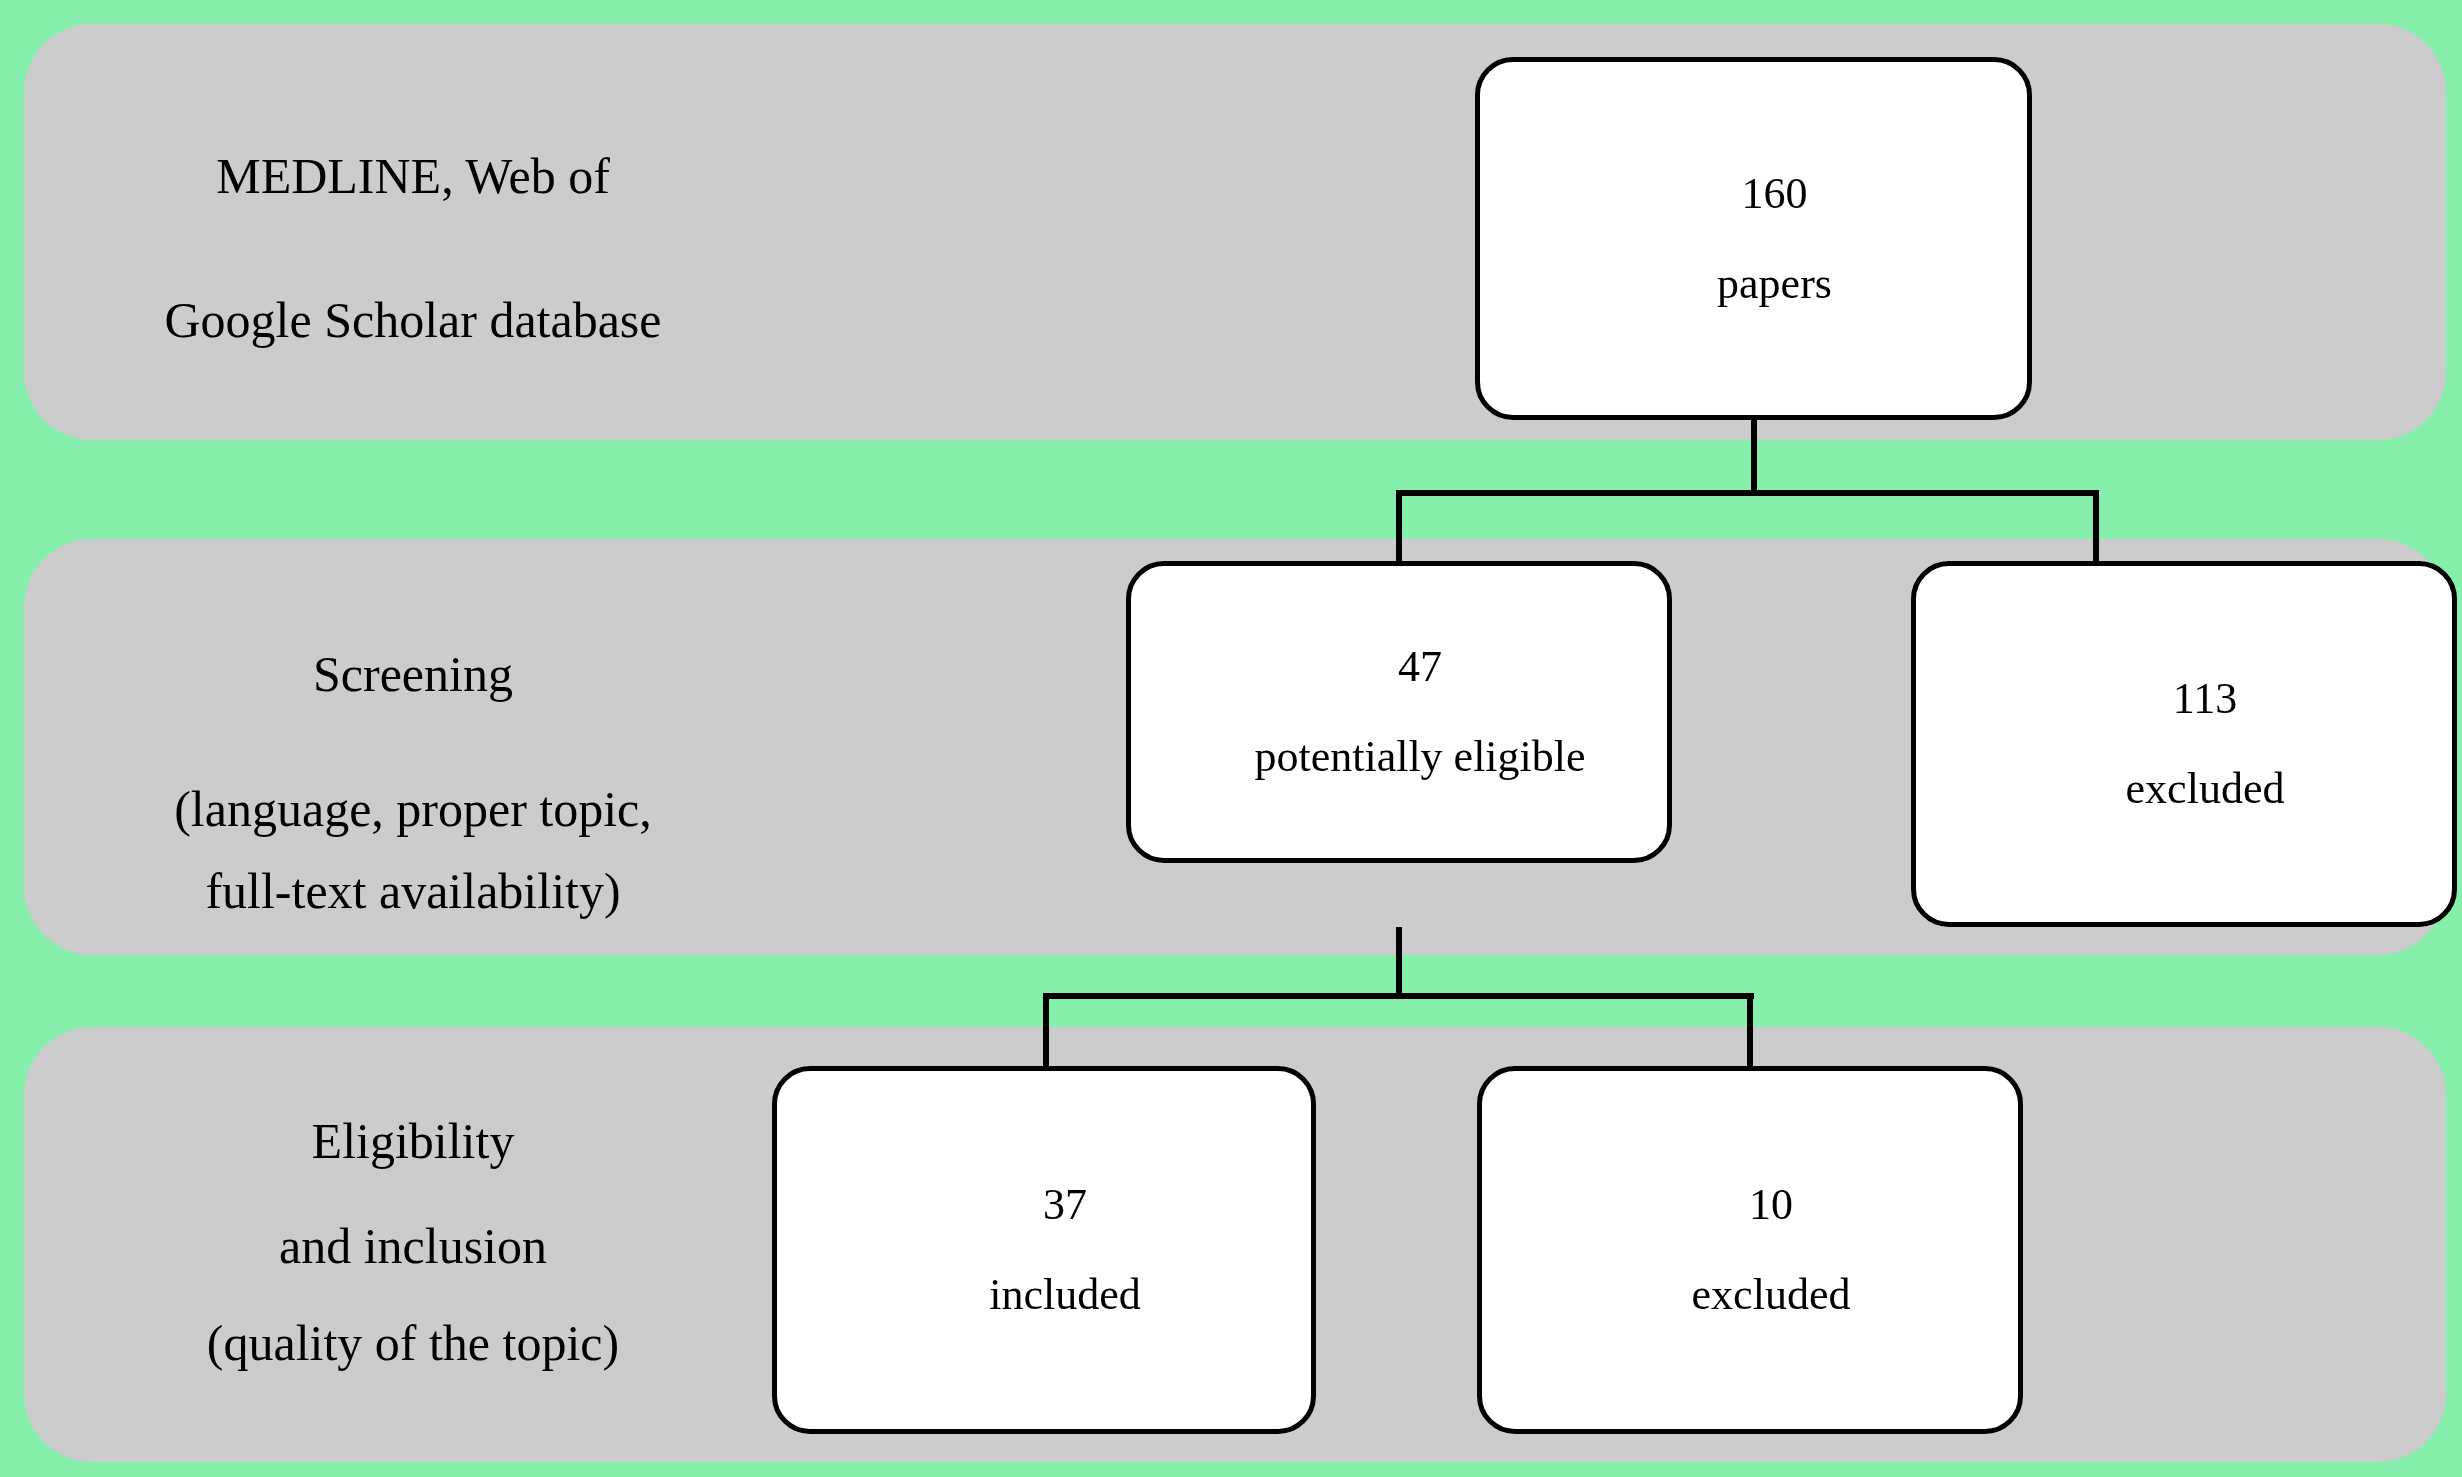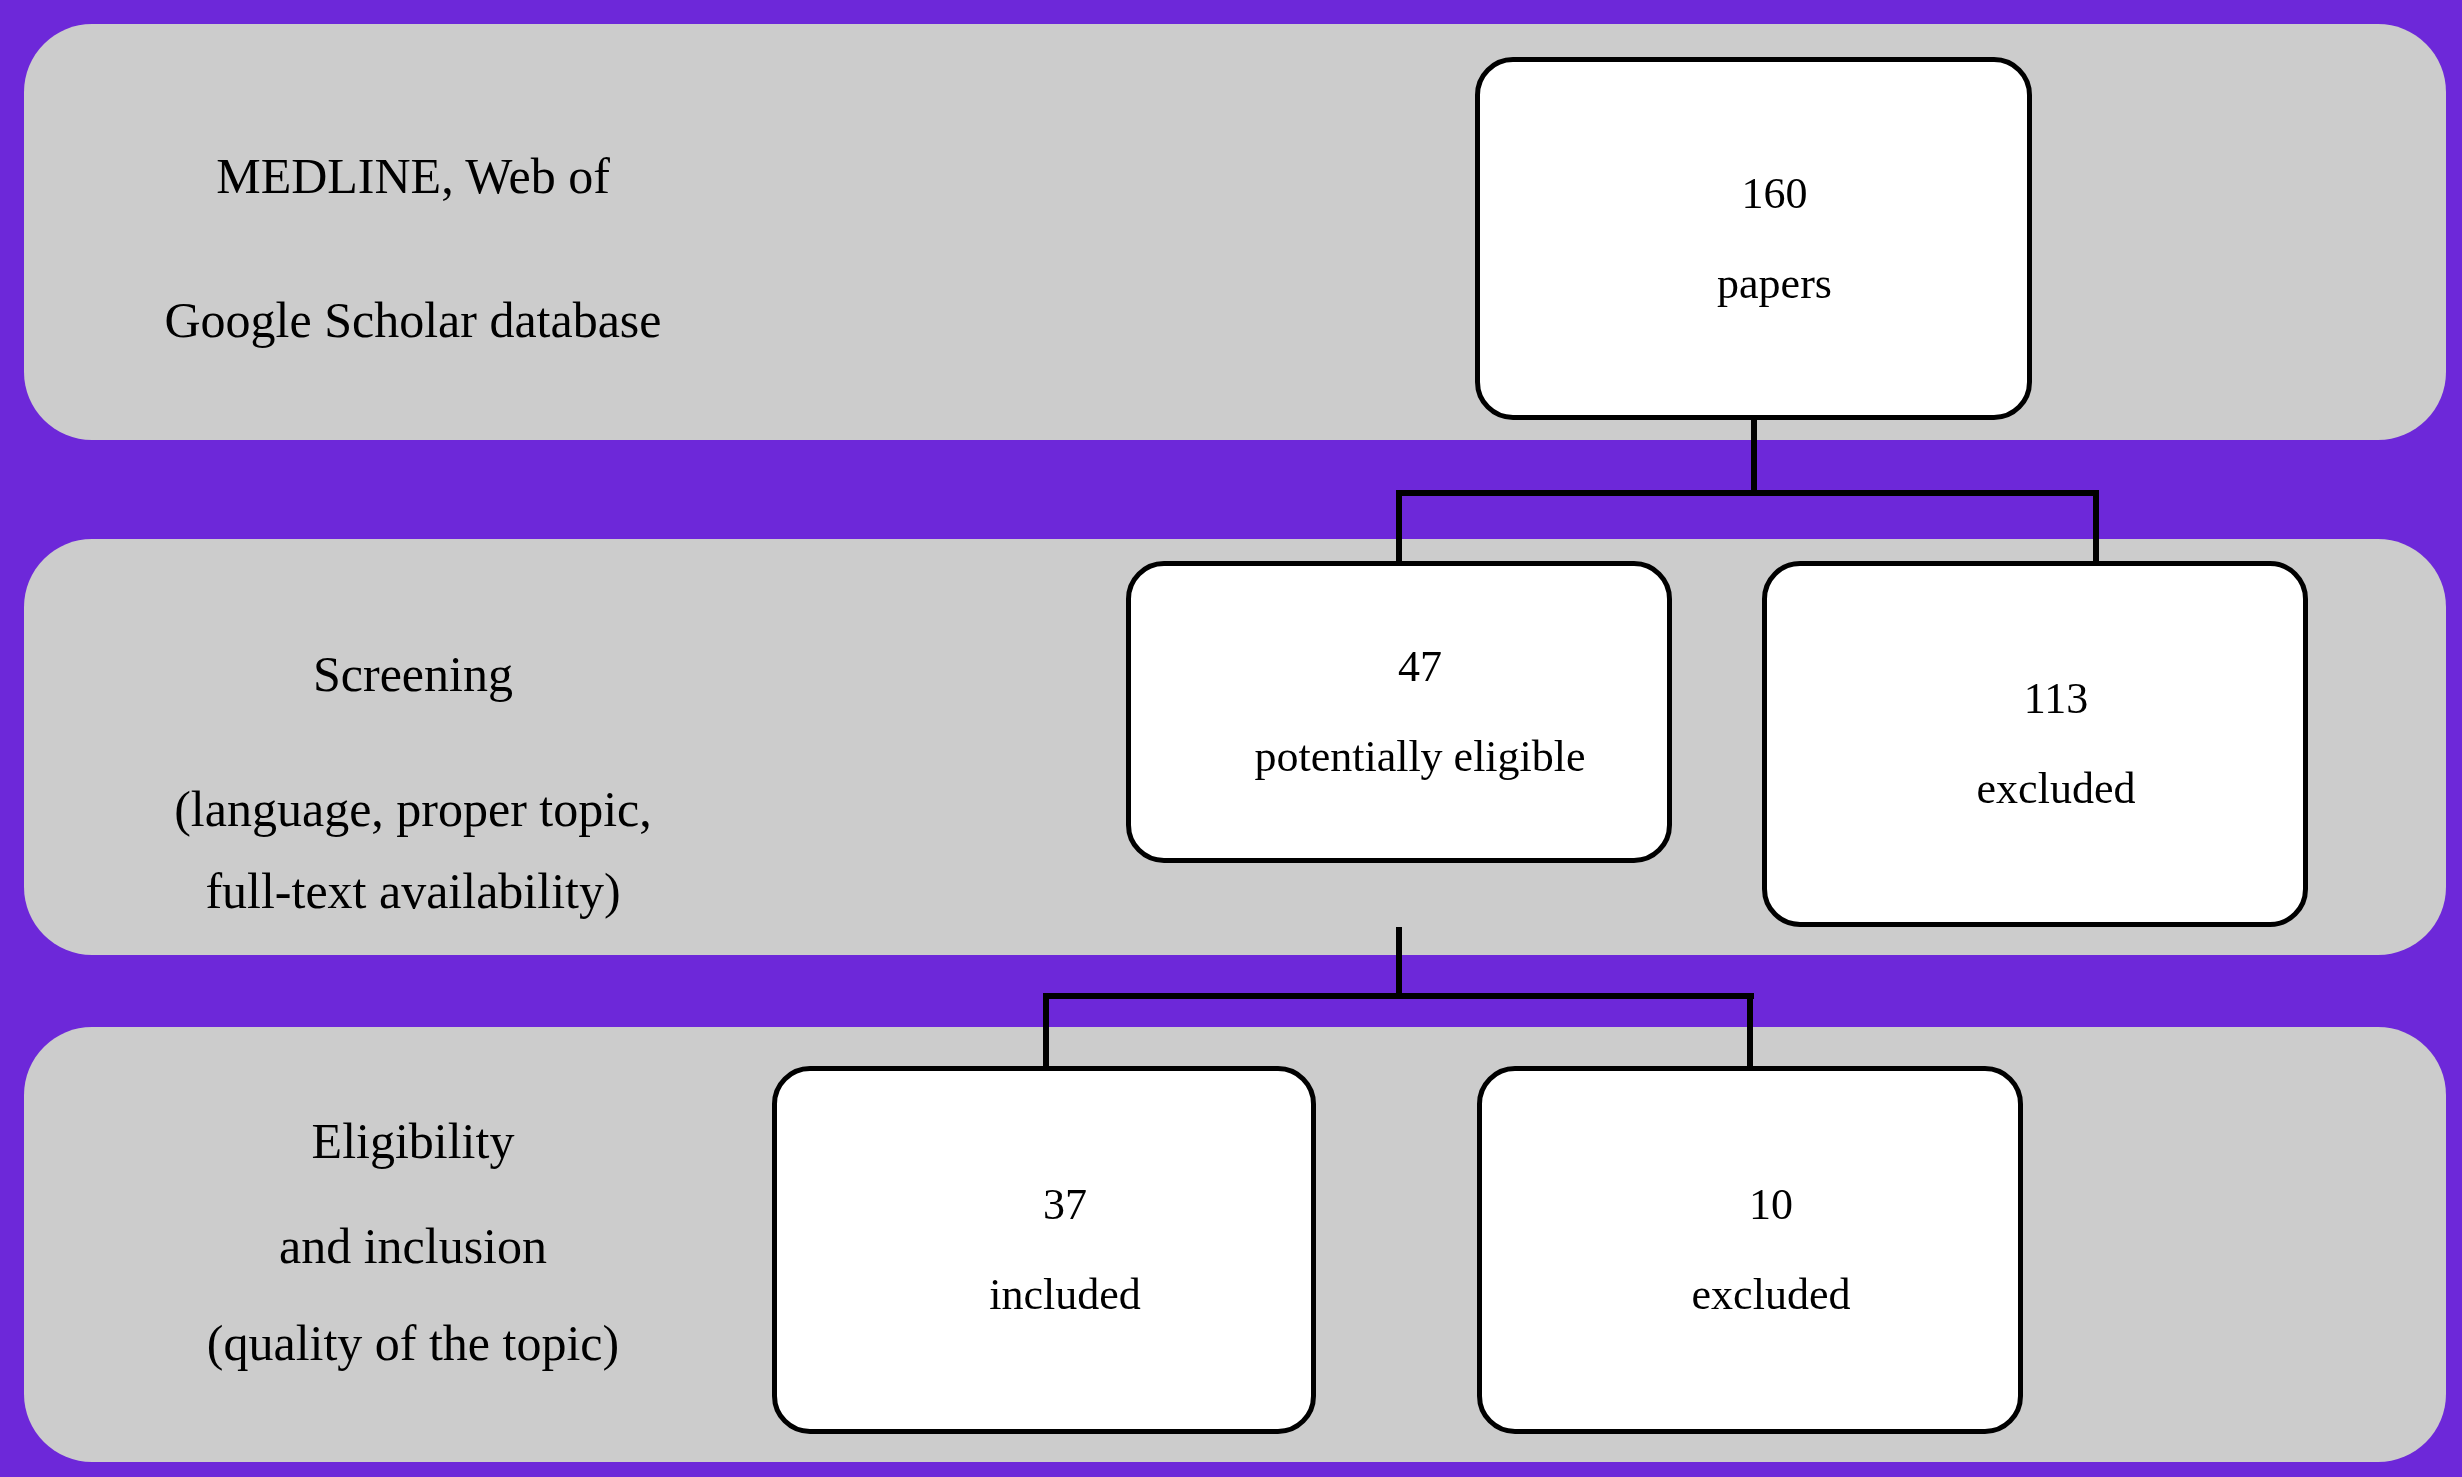--- a/index.html
+++ b/index.html
@@ -6,21 +6,21 @@
     --band: #cccccc;
     --border: #000000;
     --node-fill: #ffffff;
     --text: #000000;
   }
   html, body { margin: 0; padding: 0; background: #ffffff; }
   .canvas {
     position: relative;
     width: 2462px;
     height: 1478px;
-    background: #6d28d9;
+    background: #86efac;
     font-family: "Liberation Serif", "DejaVu Serif", serif;
     color: var(--text);
     overflow: hidden;
   }
   .band {
     position: absolute;
     left: 24px;
     width: 2422px;
     background: var(--band);
     border-radius: 68px;
@@ -68,21 +68,21 @@
     align-items: center;
     justify-content: center;
     row-gap: 42px;
     font-size: 44px;
     line-height: 48px;
     text-align: center;
     padding-left: 42px;
   }
   .node-a { left: 1475px; top: 57px;   width: 557px; height: 363px; }
   .node-b { left: 1126px; top: 561px;  width: 546px; height: 302px; }
-  .node-c { left: 1762px; top: 561px;  width: 546px; height: 366px; }
+  .node-c { left: 1911px; top: 561px;  width: 546px; height: 366px; }
   .node-d { left: 772px; top: 1066px; width: 544px; height: 368px; }
   .node-e { left: 1477px; top: 1066px; width: 546px; height: 368px; }
 
   .connector { position: absolute; background: var(--border); }
   .c-v1    { left: 1751px; top: 420px;  width: 6.1px;    height: 74px; }
   .c-h1    { left: 1396px; top: 490px;  width: 703px; height: 6.1px;  }
   .c-dropB { left: 1396px; top: 490px;  width: 6.1px;    height: 71px; }
   .c-dropC { left: 2093px; top: 490px;  width: 6.1px;    height: 71px; }
   .c-v2    { left: 1396px; top: 927px; width: 6.1px;    height: 72px; }
   .c-h2    { left: 1043px; top: 993px; width: 711px; height: 6.1px;  }

